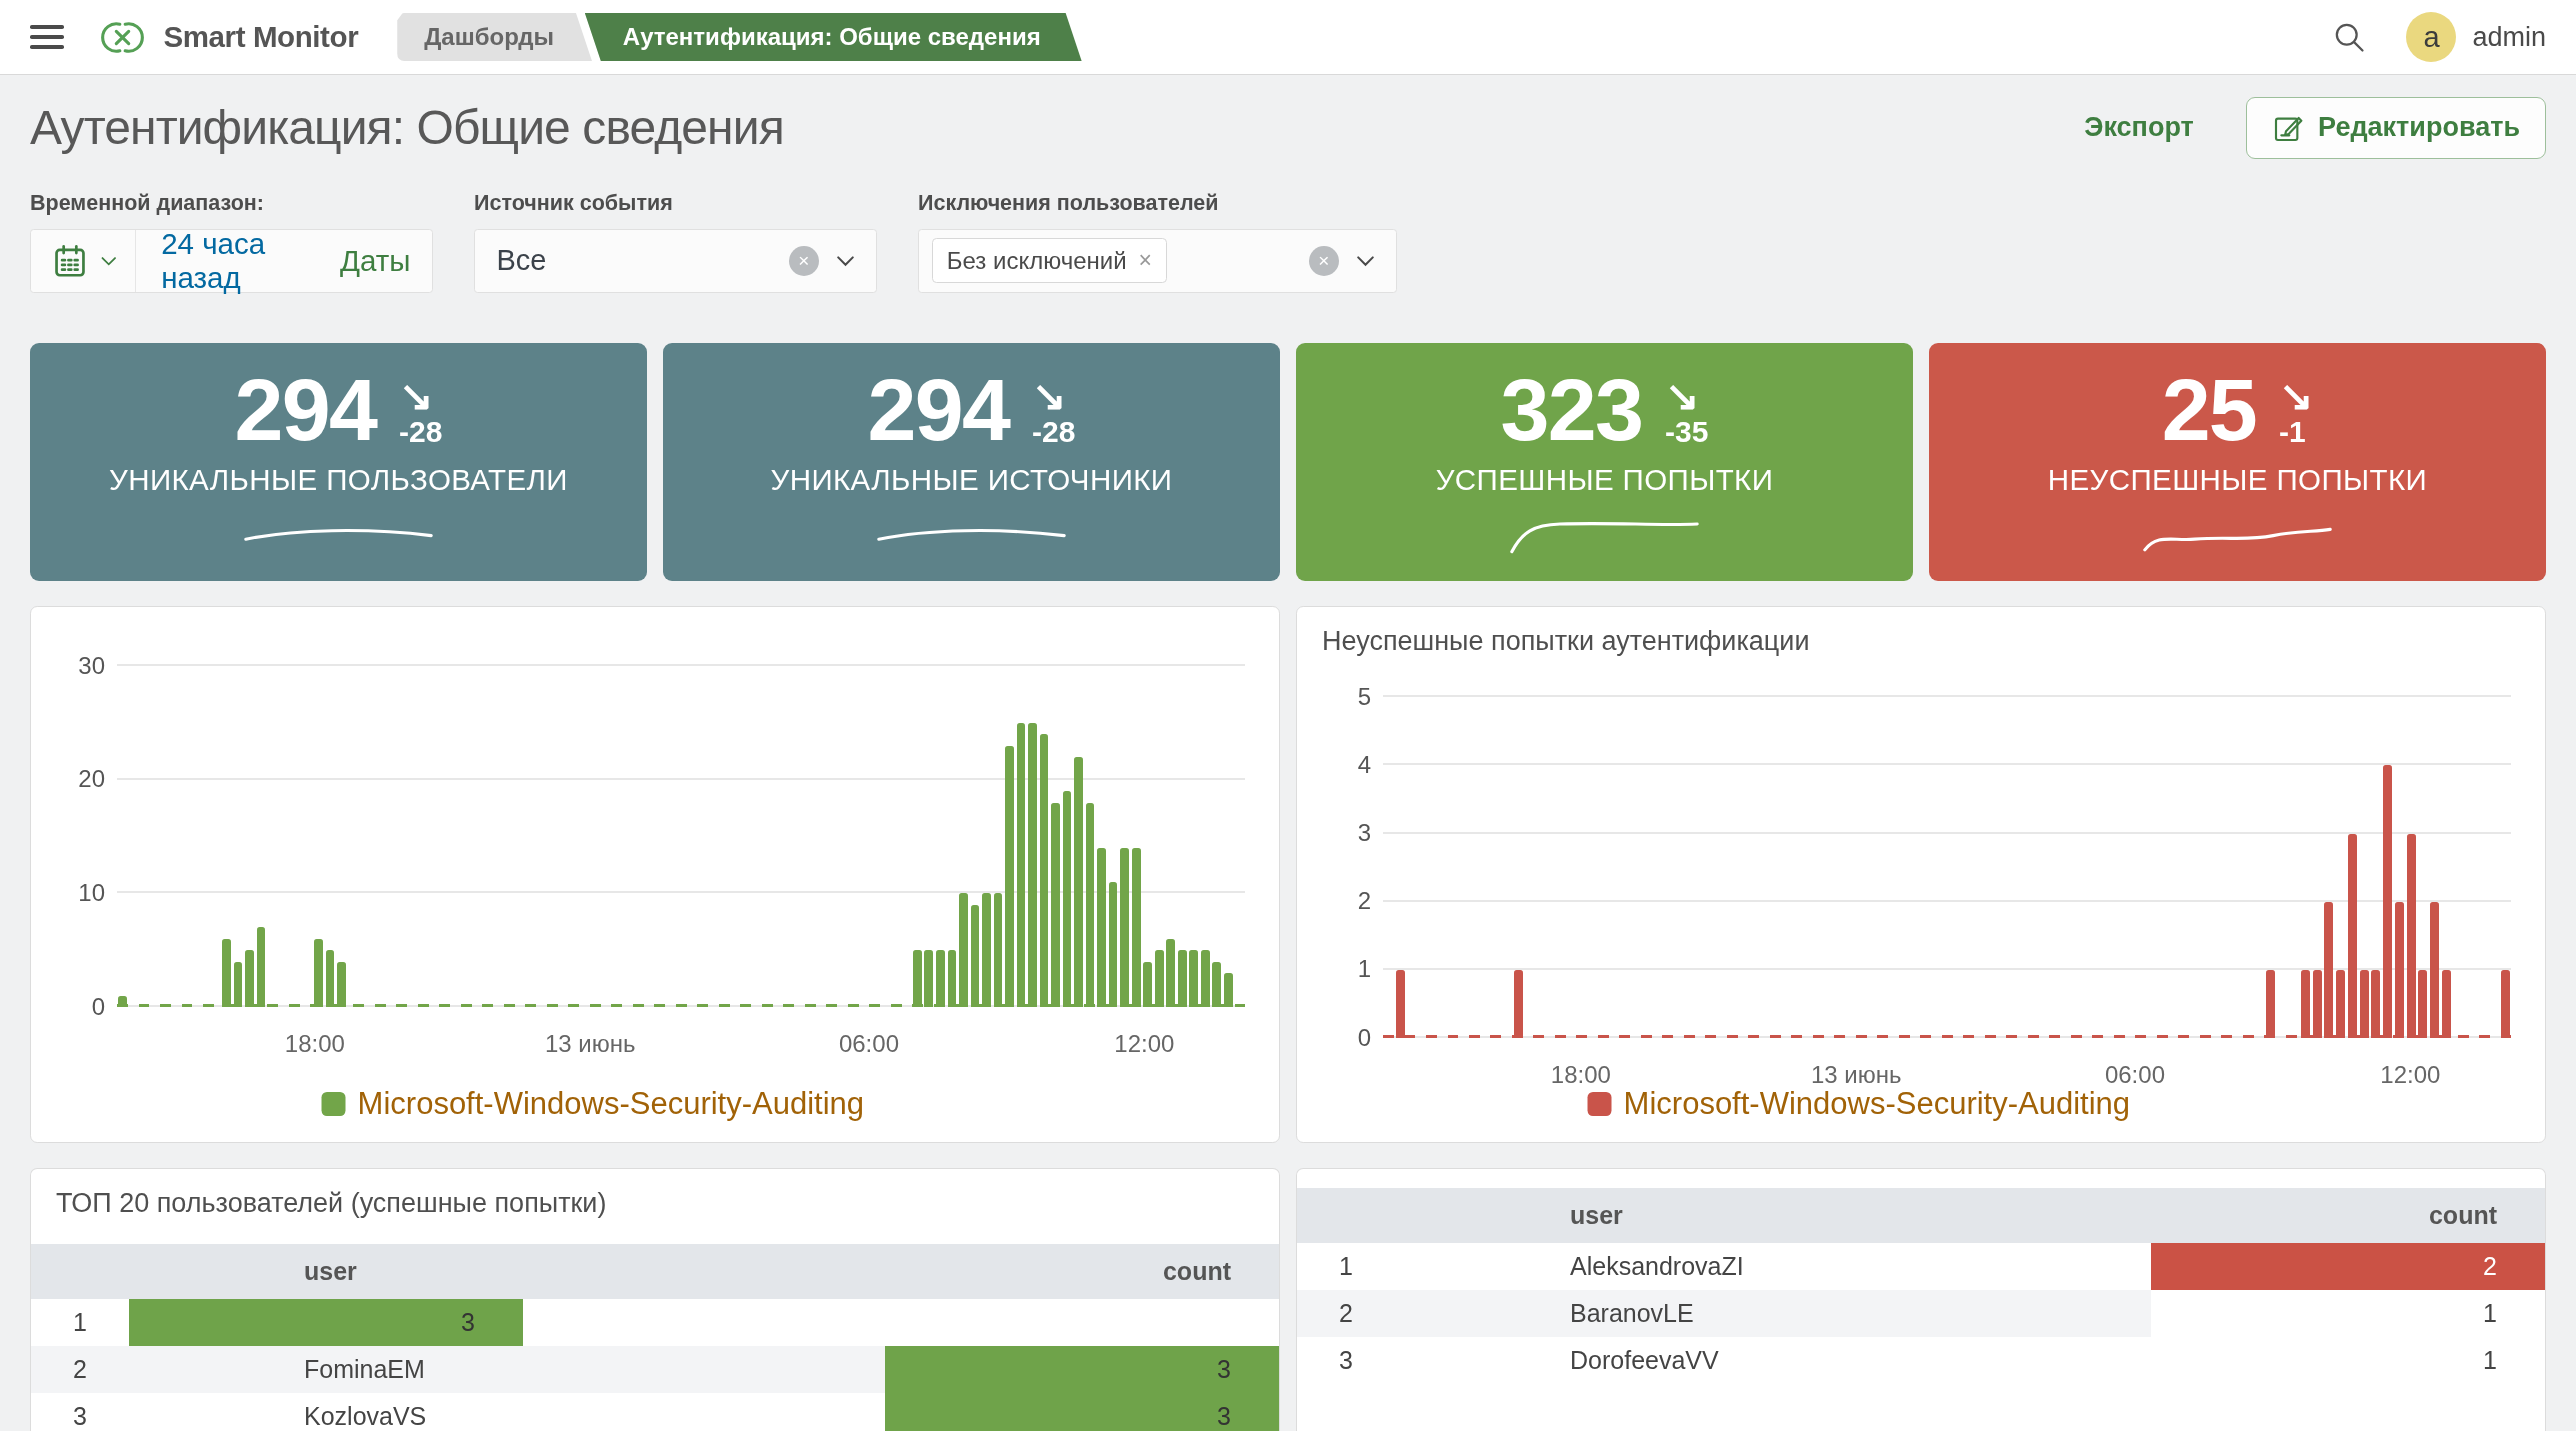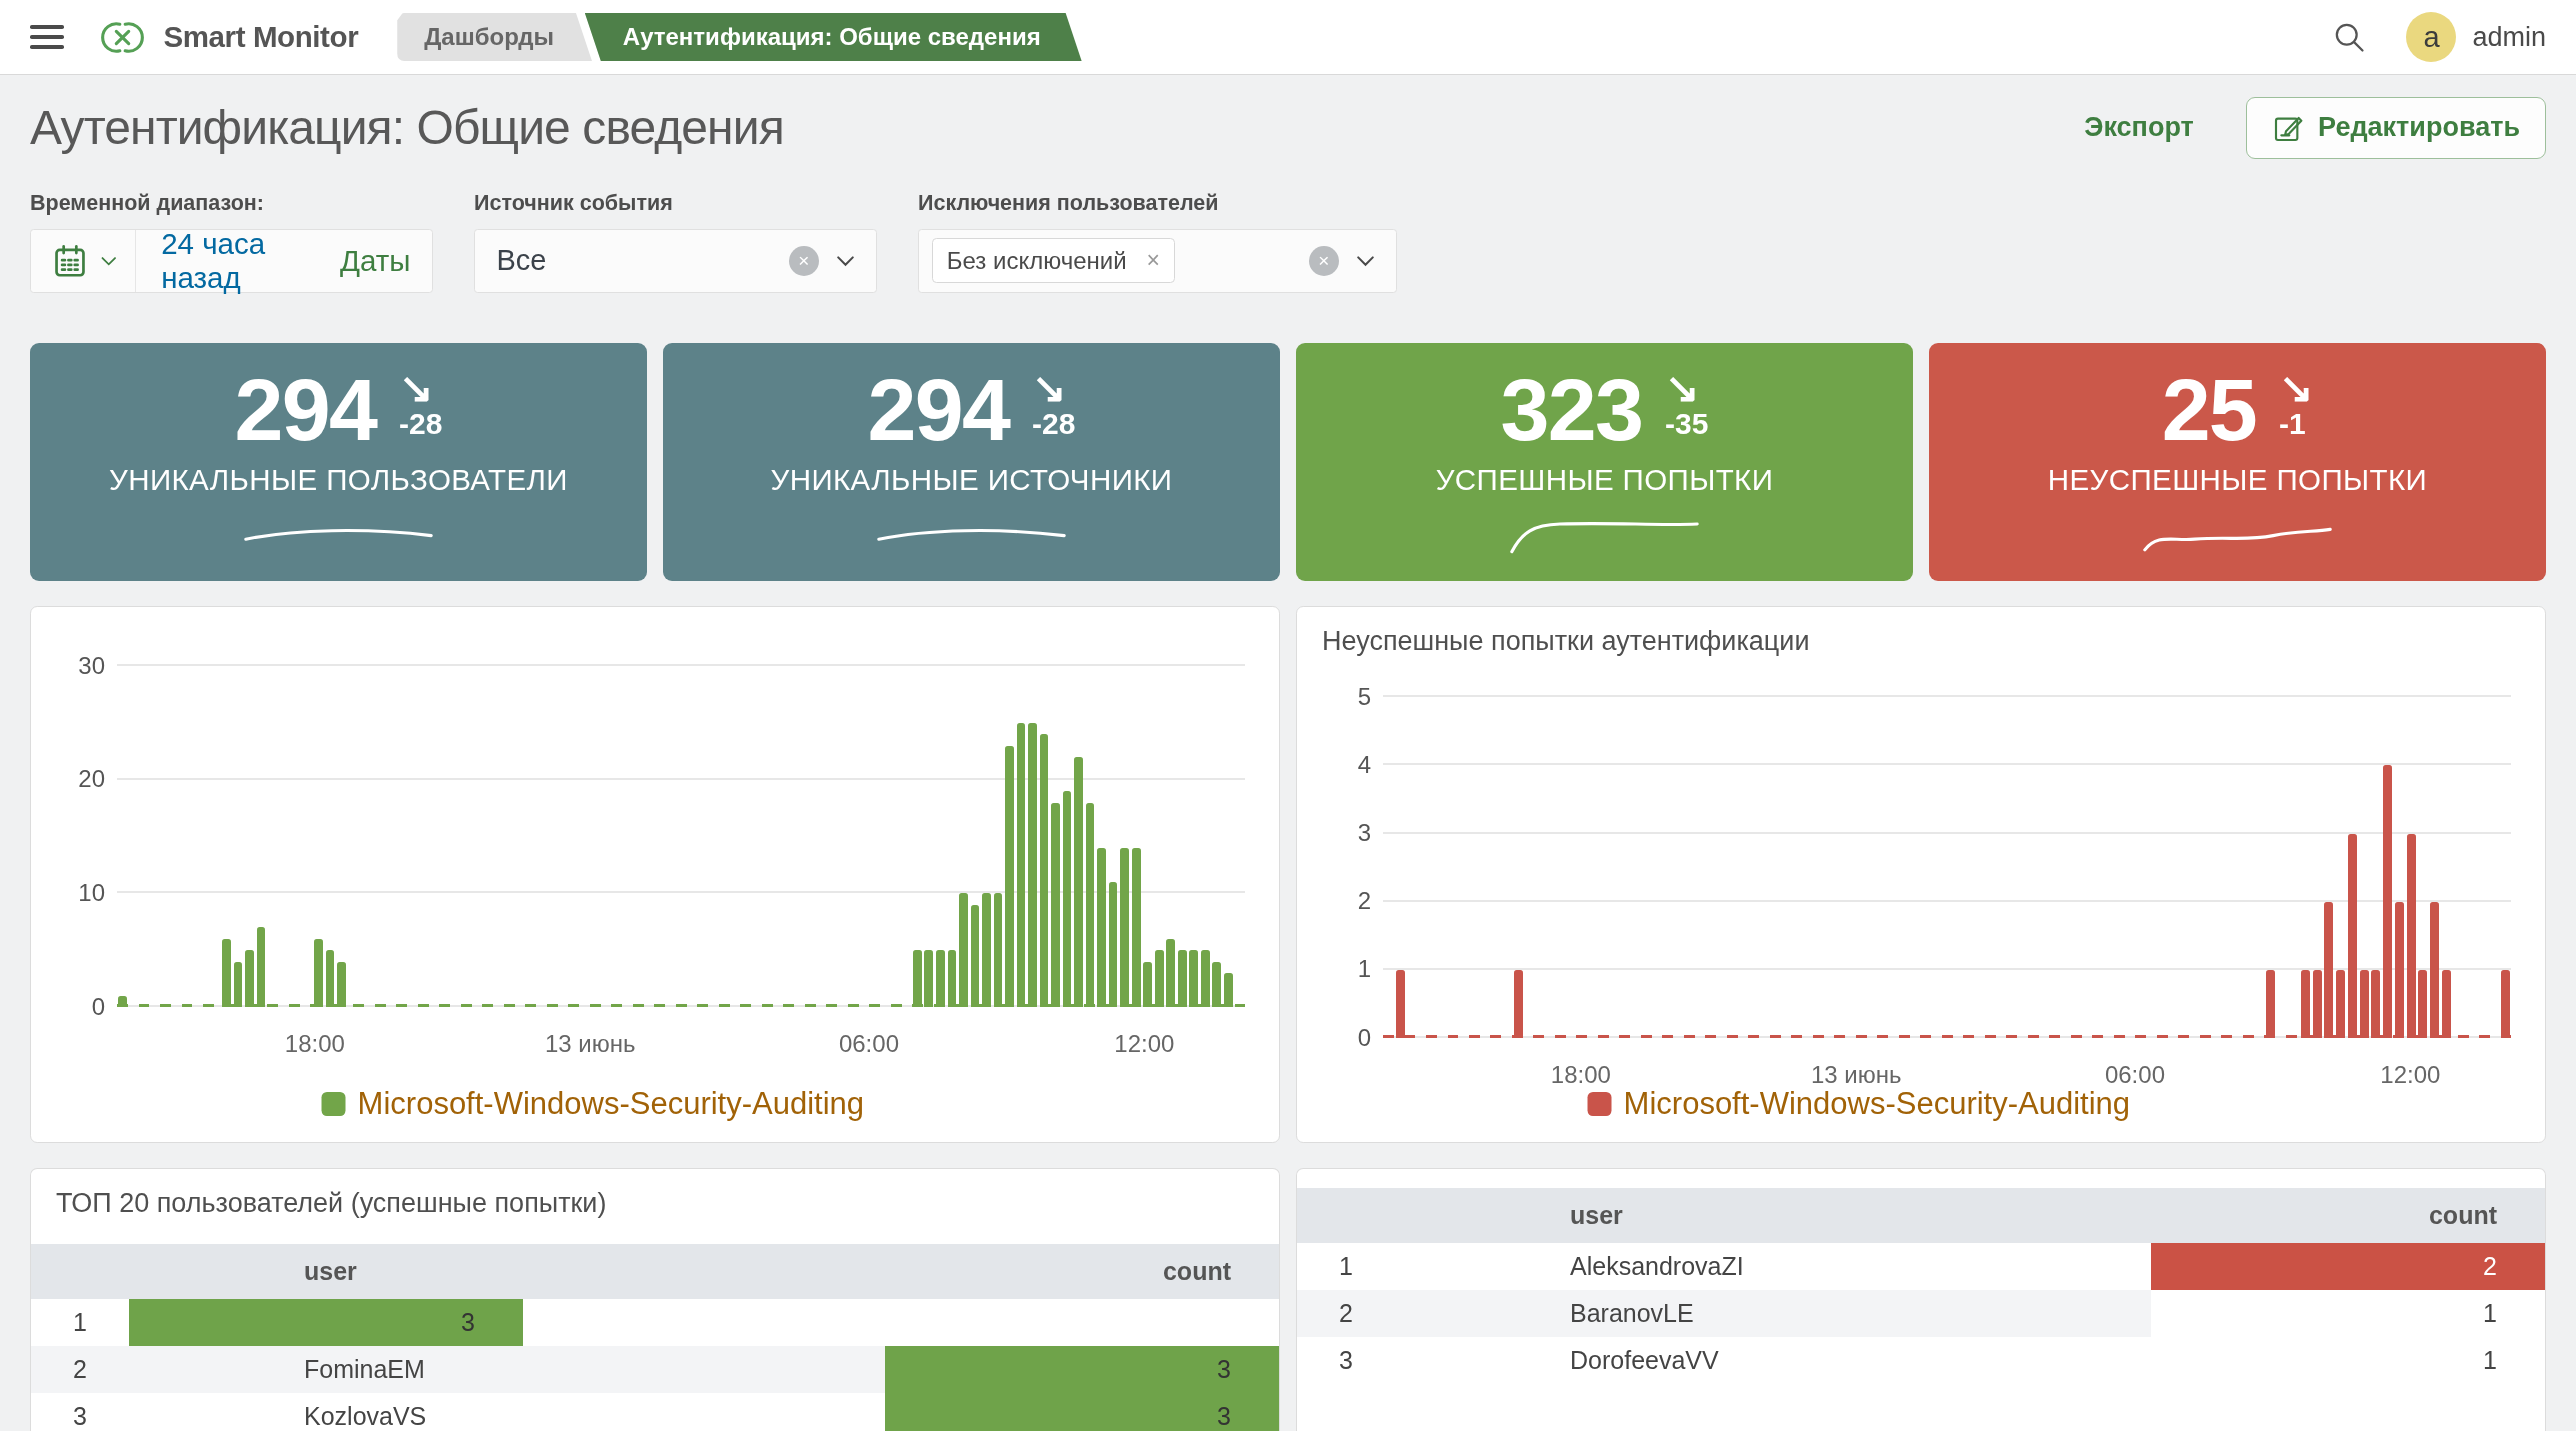--- a/index.html
+++ b/index.html
@@ -44,29 +44,29 @@
   .fbox.excl { width:479px; }
   .cal-seg { display:flex; align-items:center; gap:9px; padding:0 16px 0 19.7px;
              border-right:1.8px solid #e6e6e6; height:100%; cursor:pointer; }
   .ftext { font-size:29.5px; color:#0369a1; padding-left:25px; }
   .fspacer { flex:1; }
   .dates-link { font-size:29.5px; color:#3e7e40; padding-right:21.5px; cursor:pointer; }
   .fvalue { font-size:29px; color:#3b424a; padding-left:21.5px; }
   .clear-circle { width:30px; height:30px; border-radius:50%; background:#b9bcbf; color:#fff;
       font-size:19px; line-height:30px; text-align:center; margin-right:14.3px; cursor:pointer; }
   .dd-chevron { margin-right:18px; cursor:pointer; display:flex; }
-  .excl-chip { display:flex; align-items:flex-start; gap:20px; background:#fff; border:1.8px solid #d8d8d8;
+  .excl-chip { display:flex; align-items:flex-start; gap:12px; background:#fff; border:1.8px solid #d8d8d8;
       border-radius:4.5px; padding:7.2px 14.3px; margin-left:12.5px; font-size:24px; color:#4a4a4a; }
   .excl-chip .x { color:#999; font-size:23px; cursor:pointer; }
 
   
   .stats { display:grid; grid-template-columns:repeat(4,1fr); gap:16px; margin:50px 30px 0; }
   .stat-card { height:238px; border-radius:9px; color:#fff; display:flex; flex-direction:column;
                align-items:center; justify-content:center; cursor:pointer; }
-  .stat-top { display:flex; align-items:flex-start; }
+  .stat-top { display:flex; align-items:center; }
   .stat-num { font-size:88px; font-weight:bold; letter-spacing:-1.8px; line-height:1; }
   .stat-delta { display:flex; flex-direction:column; align-items:flex-start; margin-left:23px; transform:translateY(3.6px); }
   .stat-delta .arr { font-size:41px; line-height:0.9; font-weight:bold; }
   .stat-delta .dv { font-size:30px; font-weight:bold; }
   .stat-label { font-size:29.5px; margin-top:9px; letter-spacing:0.4px; }
   .stat-spark { margin-top:19.7px; }
 
   
   .charts, .tables { display:grid; grid-template-columns:1fr 1fr; gap:16px; margin:25px 30px 0; }
   .panel { background:#fff; border:1.8px solid #dcdcdc; border-radius:7.2px; }

